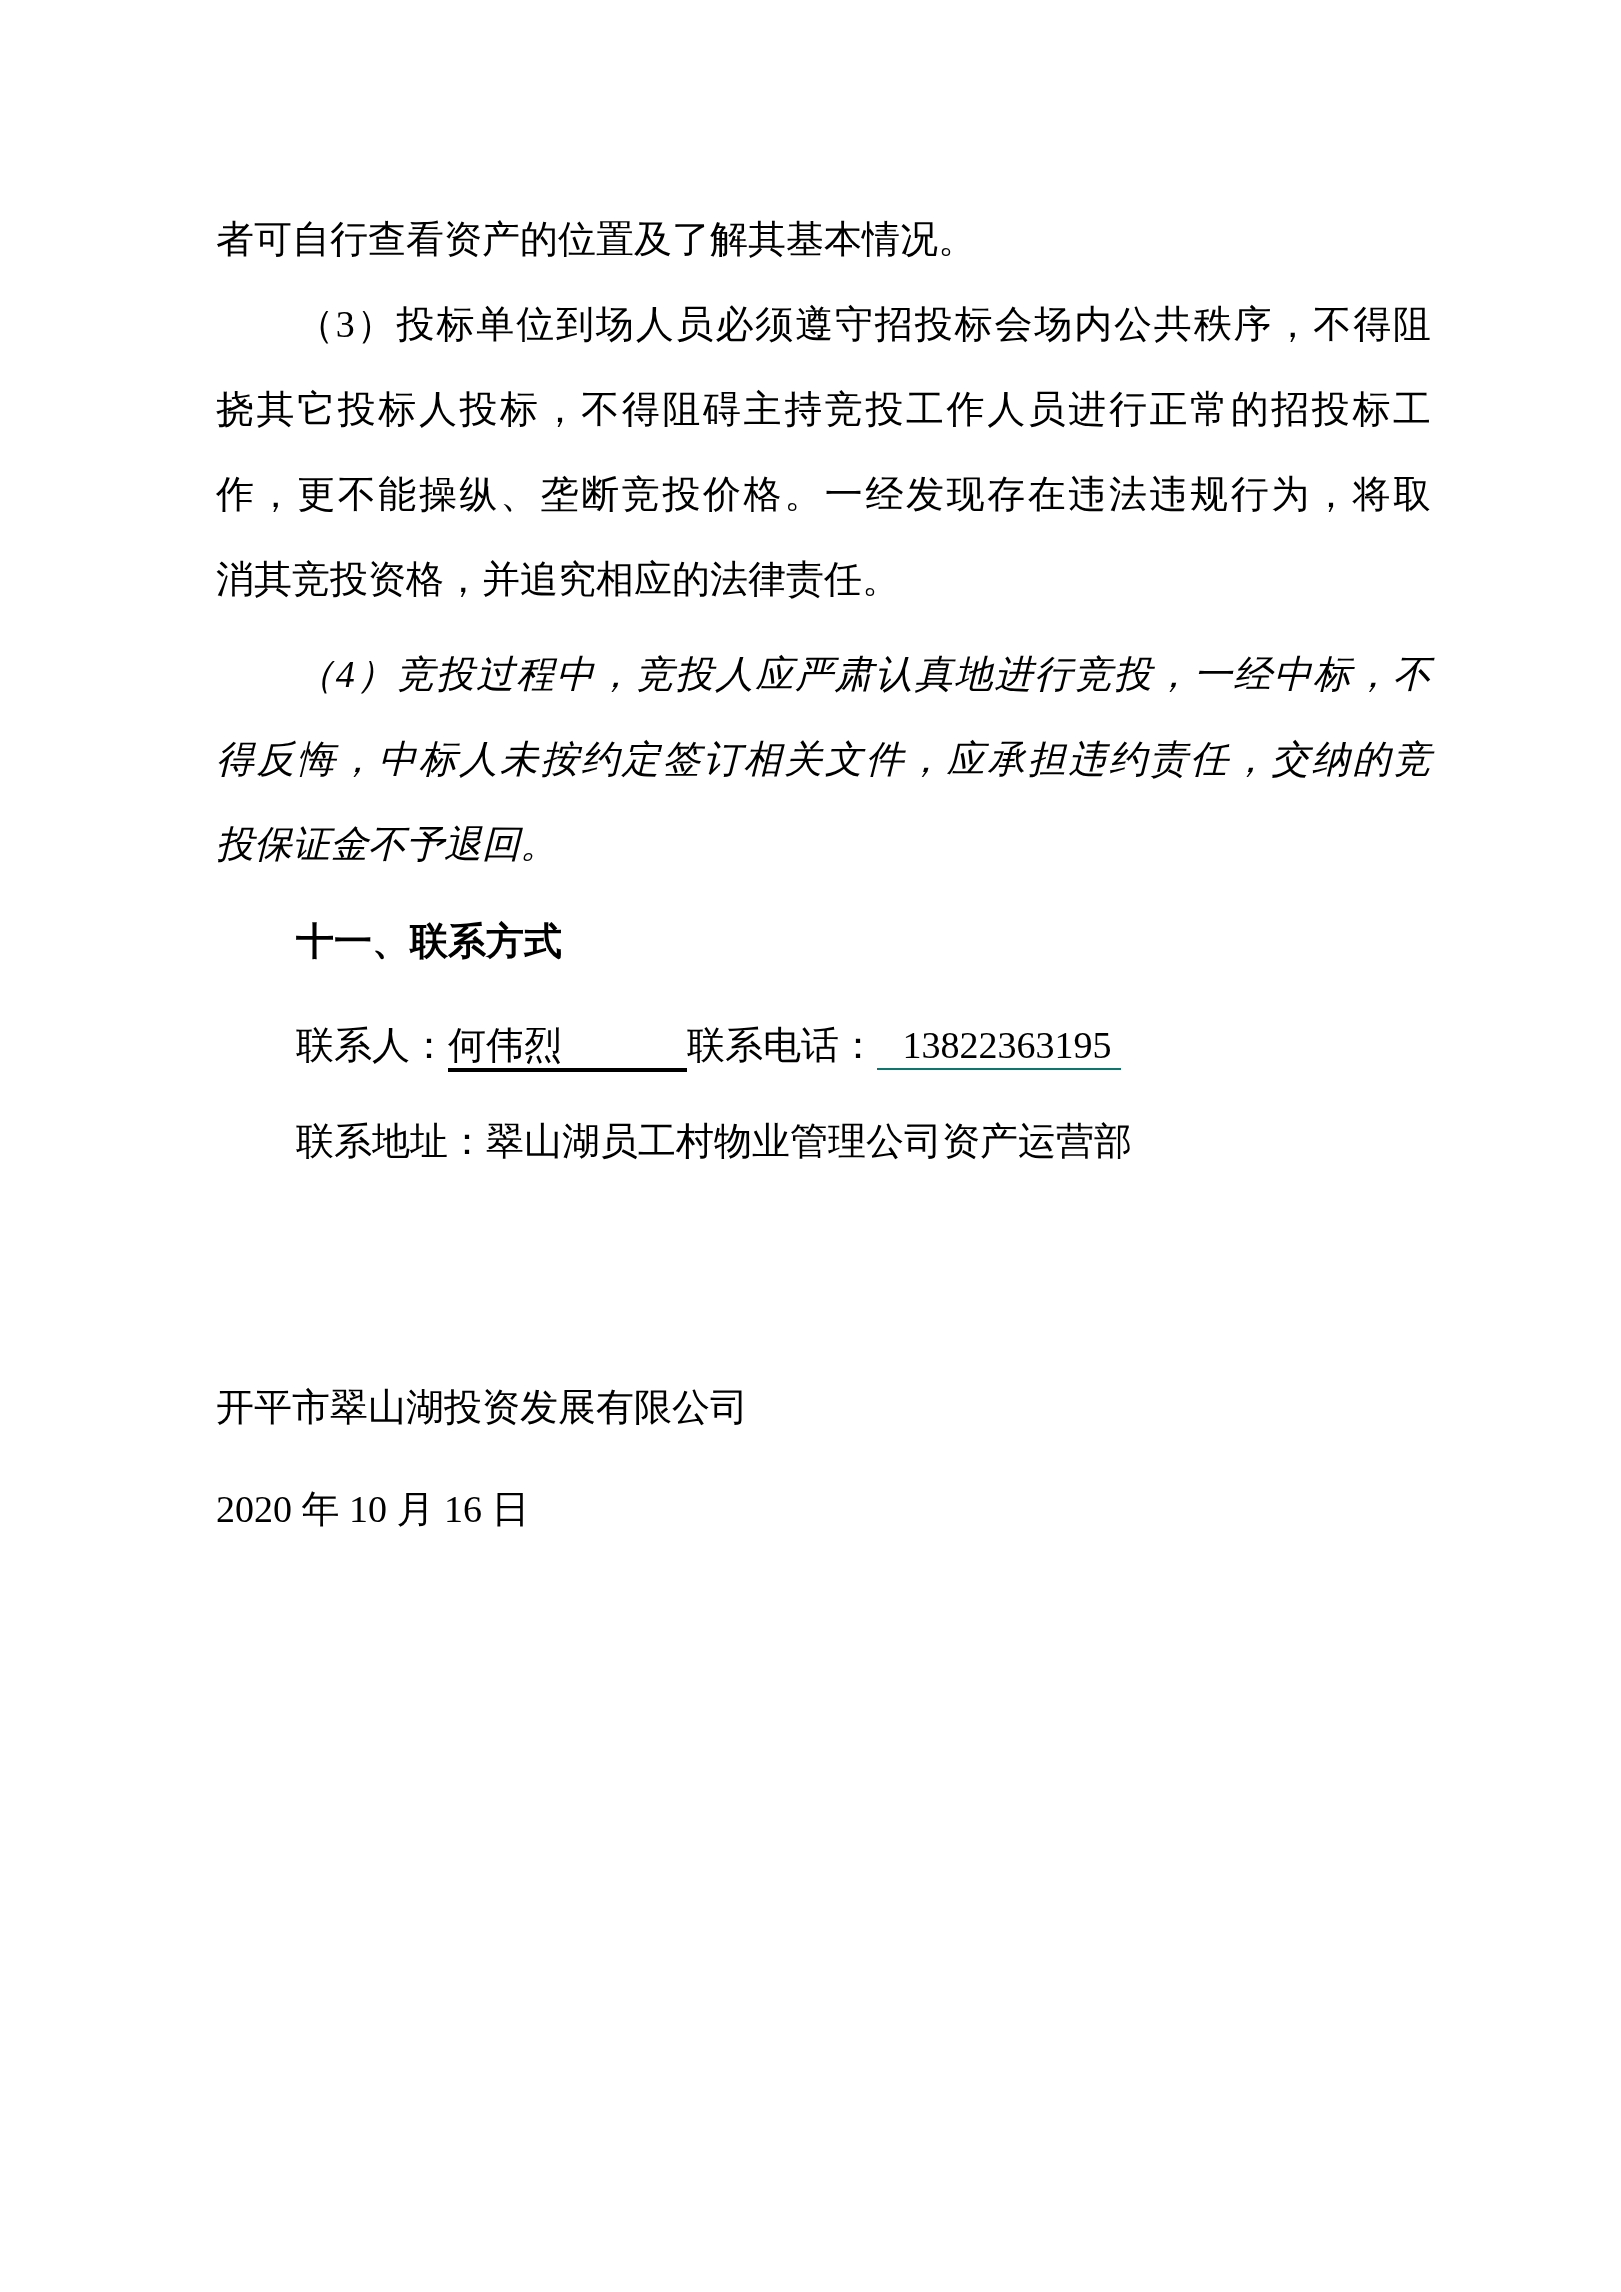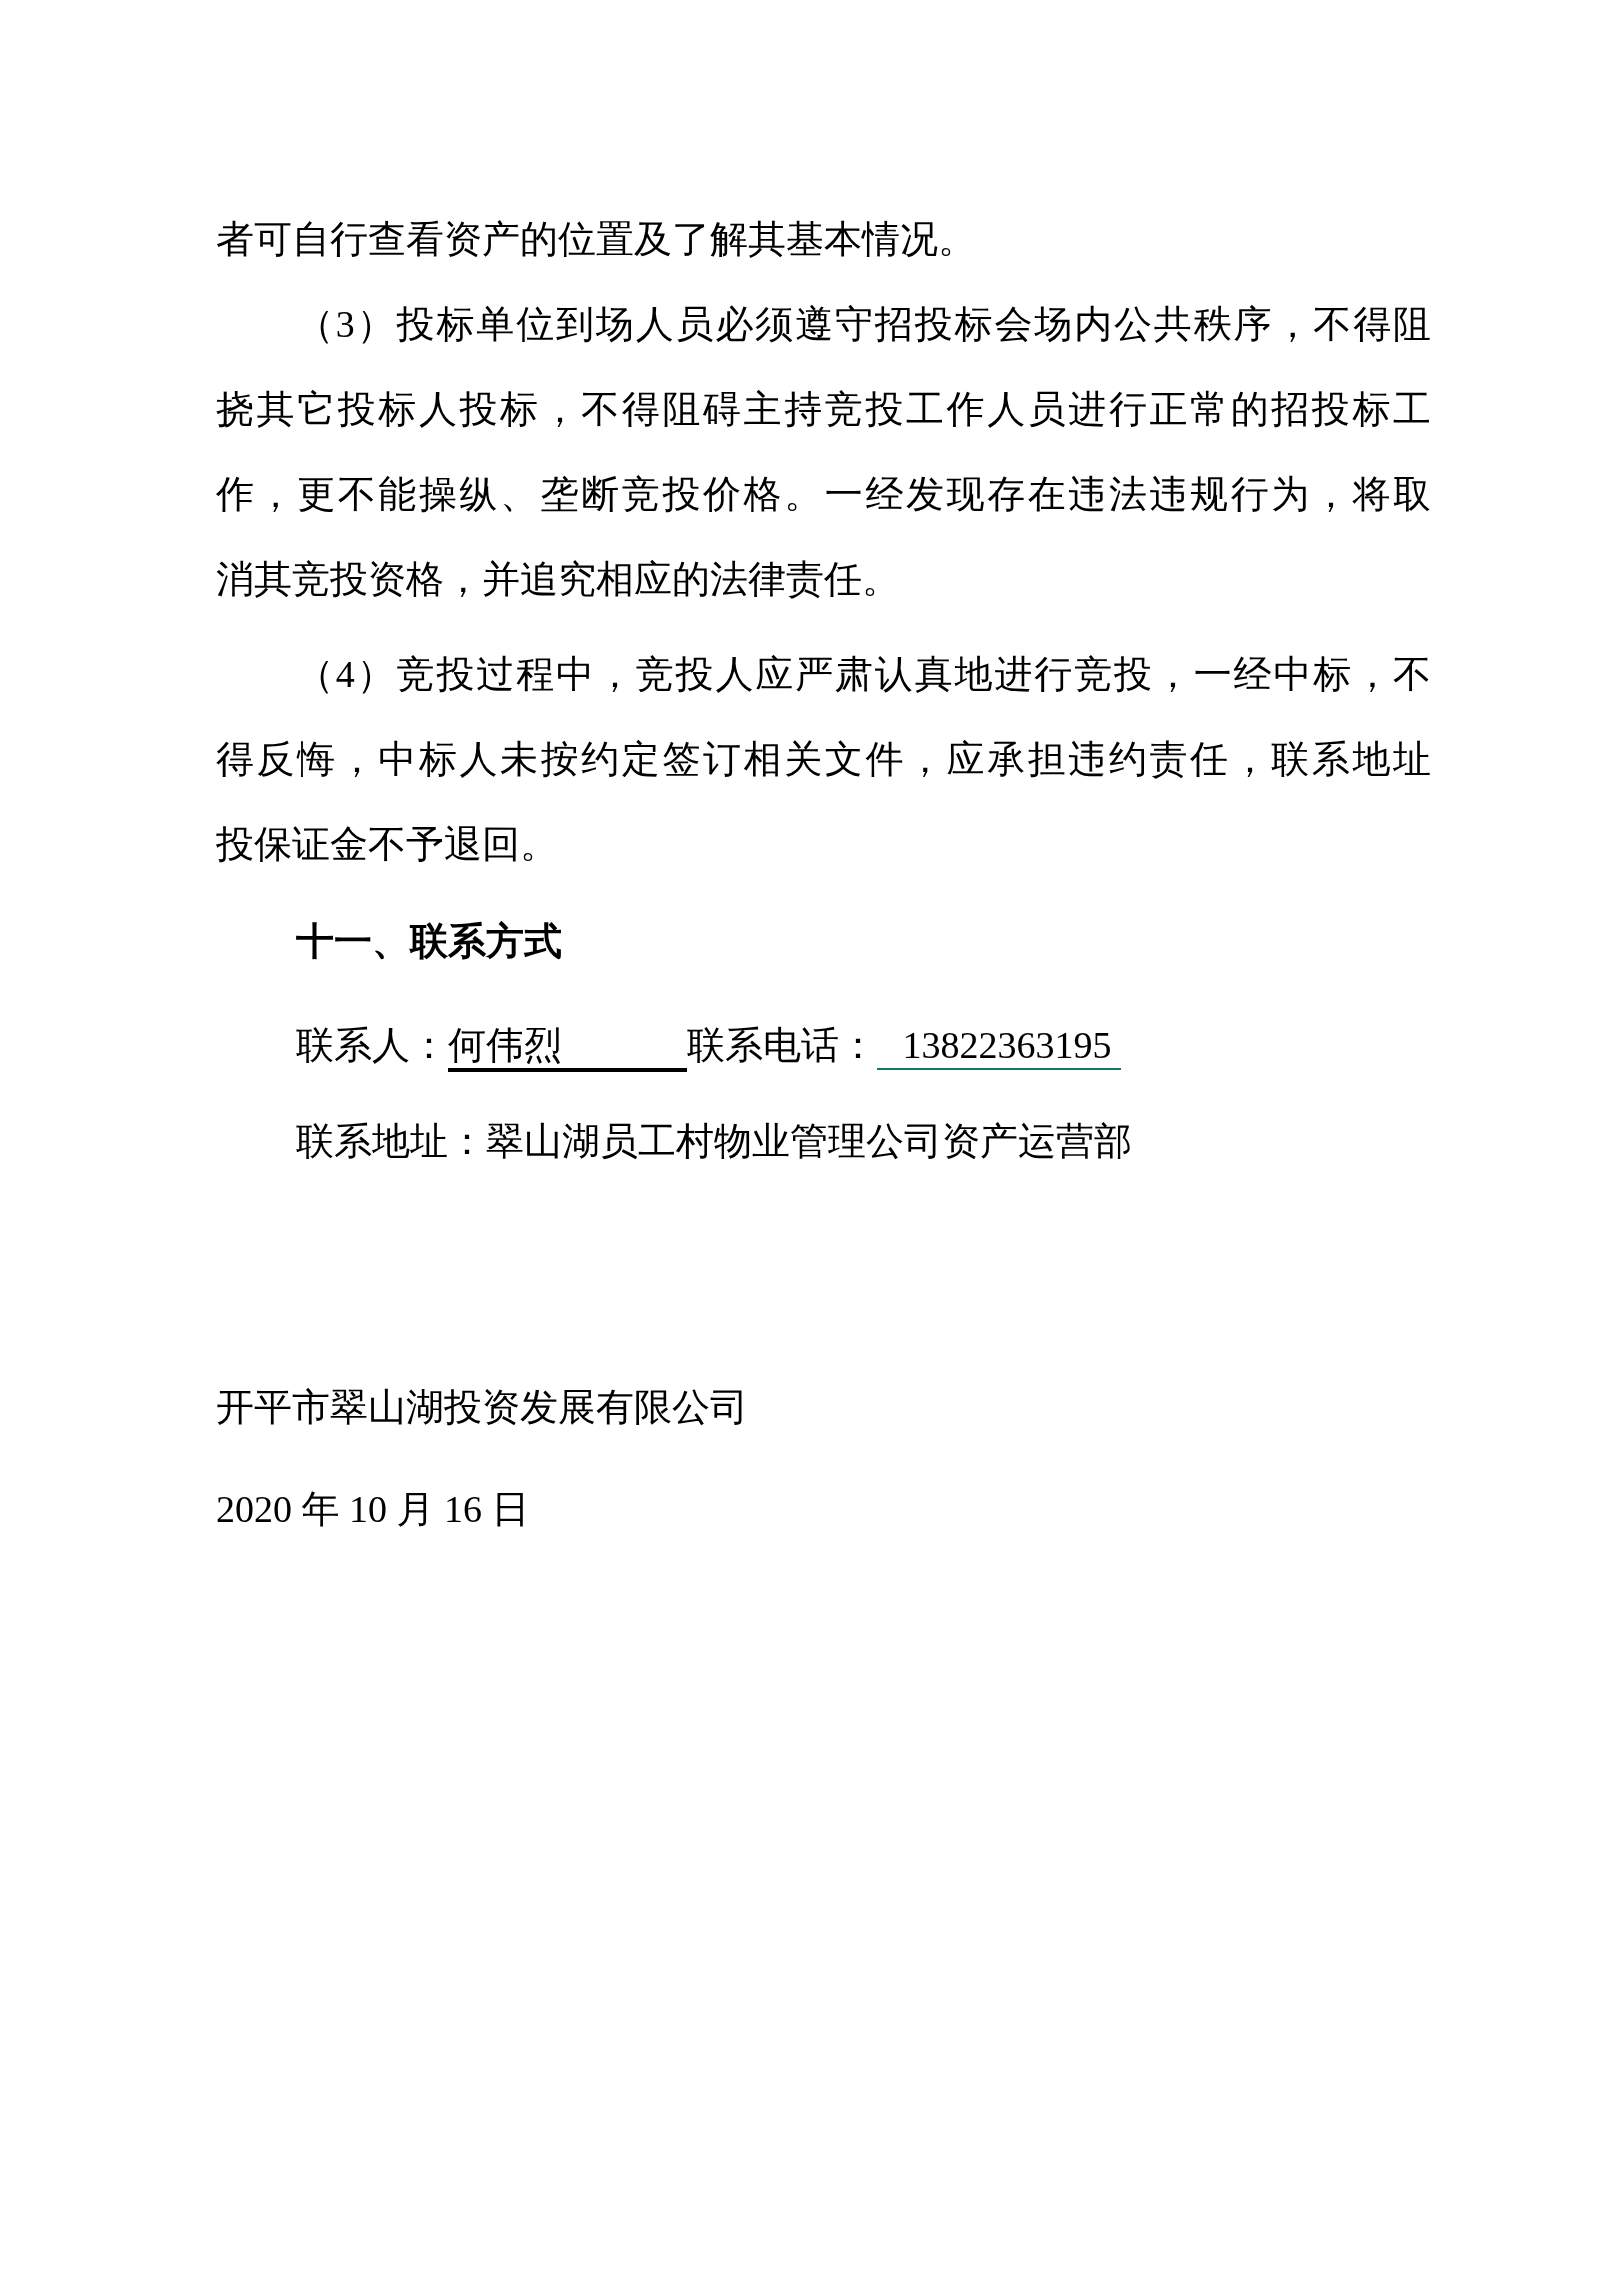--- a/index.html
+++ b/index.html
@@ -24,21 +24,21 @@
     height: 85px;
   }
   
   .justify {
     text-align: justify;
     text-align-last: justify;
     text-justify: inter-character;
   }
   .first-indent { padding-left: 80px; }
   .indent { padding-left: 80px; }
-  .gap-para { margin-top: 9.8px; }
+  .gap-para { margin-top: 9.8px; font-style: italic; }
   .gap-heading { margin-top: 12.7px; }
   .gap-contact { margin-top: 18.6px; }
   .gap-address { margin-top: 10.8px; }
   .heading { font-weight: bold; }
   .uline-name {
     display: inline-block;
     line-height: 1.15;
     border-bottom: 4px solid #000000;
     padding-right: 125px;
   }
@@ -65,21 +65,21 @@
 
   <div>
     <div class="line justify first-indent">（3）投标单位到场人员必须遵守招投标会场内公共秩序，不得阻</div>
     <div class="line justify">挠其它投标人投标，不得阻碍主持竞投工作人员进行正常的招投标工</div>
     <div class="line justify">作，更不能操纵、垄断竞投价格。一经发现存在违法违规行为，将取</div>
     <div class="line">消其竞投资格，并追究相应的法律责任。</div>
   </div>
 
   <div class="gap-para">
     <div class="line justify first-indent">（4）竞投过程中，竞投人应严肃认真地进行竞投，一经中标，不</div>
-    <div class="line justify">得反悔，中标人未按约定签订相关文件，应承担违约责任，联系地址</div>
+    <div class="line justify">得反悔，中标人未按约定签订相关文件，应承担违约责任，交纳的竞</div>
     <div class="line">投保证金不予退回。</div>
   </div>
 
   <div class="line heading indent gap-heading">十一、联系方式</div>
 
   <div class="line indent gap-contact">
     <span>联系人：</span><span class="uline-name">何伟烈</span><span>联系电话：</span><span class="uline-phone">13822363195</span>
   </div>
 
   <div class="line indent gap-address">

